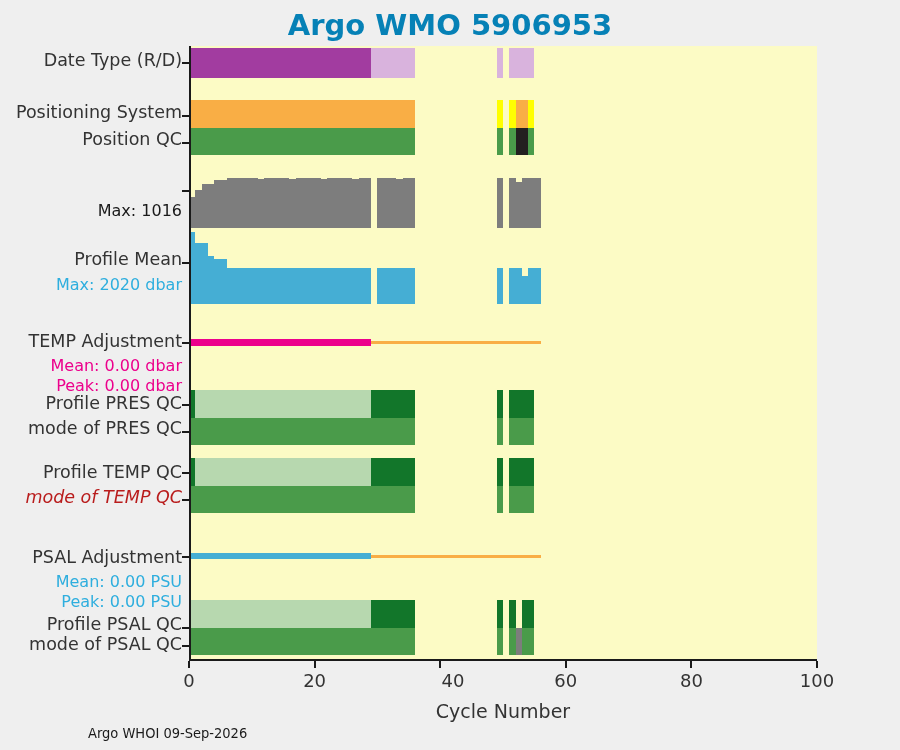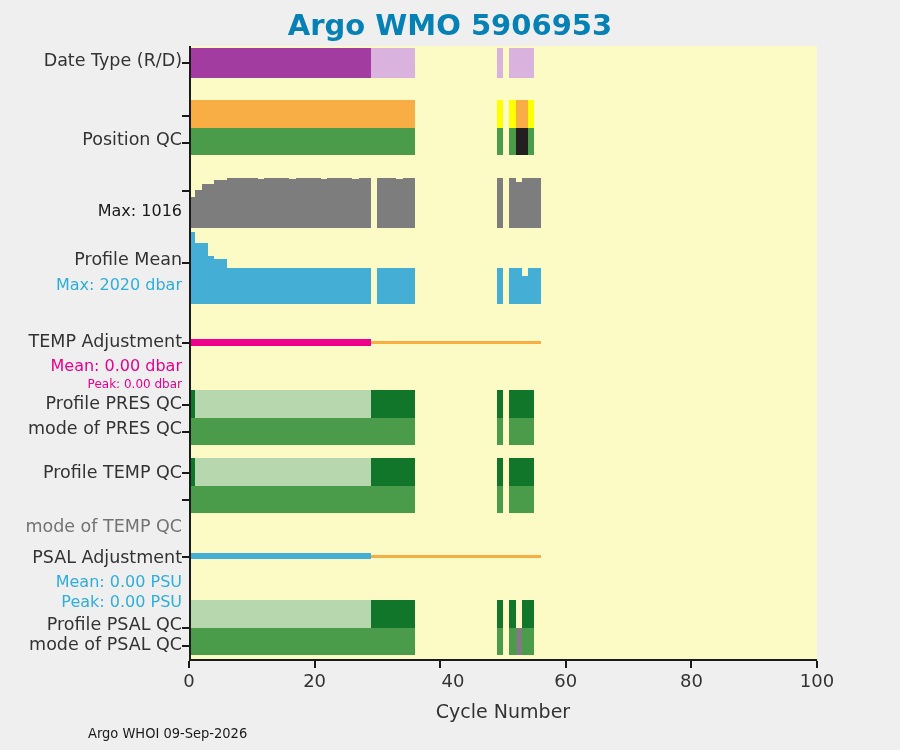--- a/index.html
+++ b/index.html
@@ -195,31 +195,32 @@
     <div class="bar" style="left: 332.84px; top: 554px; width: 12.56px; height: 28px; background: rgb(18, 118, 42);"></div>
     <div class="bar" style="left: 0px; top: 582px; width: 226.08px; height: 27px; background: rgb(74, 155, 74);"></div>
     <div class="bar" style="left: 307.72px; top: 582px; width: 6.28px; height: 27px; background: rgb(74, 155, 74);"></div>
     <div class="bar" style="left: 320.28px; top: 582px; width: 6.28px; height: 27px; background: rgb(74, 155, 74);"></div>
     <div class="bar" style="left: 326.56px; top: 582px; width: 6.28px; height: 27px; background: rgb(125, 125, 125);"></div>
     <div class="bar" style="left: 332.84px; top: 582px; width: 12.56px; height: 27px; background: rgb(74, 155, 74);"></div>
   </div>
 
 <div id="labels-col">
     <div class="row-label" style="top: 52px; color: rgb(51, 51, 51);">Date Type (R/D)</div>
+    <div class="row-label" style="top: 104px; color: rgb(51, 51, 51);">Positioning System</div>
     <div class="row-label" style="top: 131px; color: rgb(51, 51, 51);">Position QC</div>
     <div class="row-label" style="top: 203px; color: rgb(26, 26, 26); font-size: 16px;">Max: 1016</div>
     <div class="row-label" style="top: 251px; color: rgb(51, 51, 51);">Profile Mean</div>
     <div class="row-label" style="top: 277px; color: rgb(46, 174, 222); font-size: 16px;">Max: 2020 dbar</div>
     <div class="row-label" style="top: 333px; color: rgb(51, 51, 51);">TEMP Adjustment</div>
     <div class="row-label" style="top: 358px; color: rgb(236, 0, 140); font-size: 16px;">Mean: 0.00 dbar</div>
-    <div class="row-label" style="top: 378px; color: rgb(236, 0, 140); font-size: 12px;">Peak: 0.00 dbar</div>
+    <div class="row-label" style="top: 378px; color: rgb(236, 0, 140); font-size: 16px;">Peak: 0.00 dbar</div>
     <div class="row-label" style="top: 395px; color: rgb(51, 51, 51);">Profile PRES QC</div>
     <div class="row-label" style="top: 420px; color: rgb(51, 51, 51);">mode of PRES QC</div>
     <div class="row-label" style="top: 464px; color: rgb(51, 51, 51);">Profile TEMP QC</div>
-    <div class="row-label" style="top: 518px; color: #737373;">mode of TEMP QC</div>
+    <div class="row-label" style="top: 489px; color: #b91c1c; font-style: italic;">mode of TEMP QC</div>
     <div class="row-label" style="top: 549px; color: rgb(51, 51, 51);">PSAL Adjustment</div>
     <div class="row-label" style="top: 574px; color: rgb(46, 174, 222); font-size: 16px;">Mean: 0.00 PSU</div>
     <div class="row-label" style="top: 594px; color: rgb(46, 174, 222); font-size: 16px;">Peak: 0.00 PSU</div>
     <div class="row-label" style="top: 616px; color: rgb(51, 51, 51);">Profile PSAL QC</div>
     <div class="row-label" style="top: 636px; color: rgb(51, 51, 51);">mode of PSAL QC</div>
   </div>
 
 <div id="plot-frame"></div>
 
 <div id="ticks-layer">

